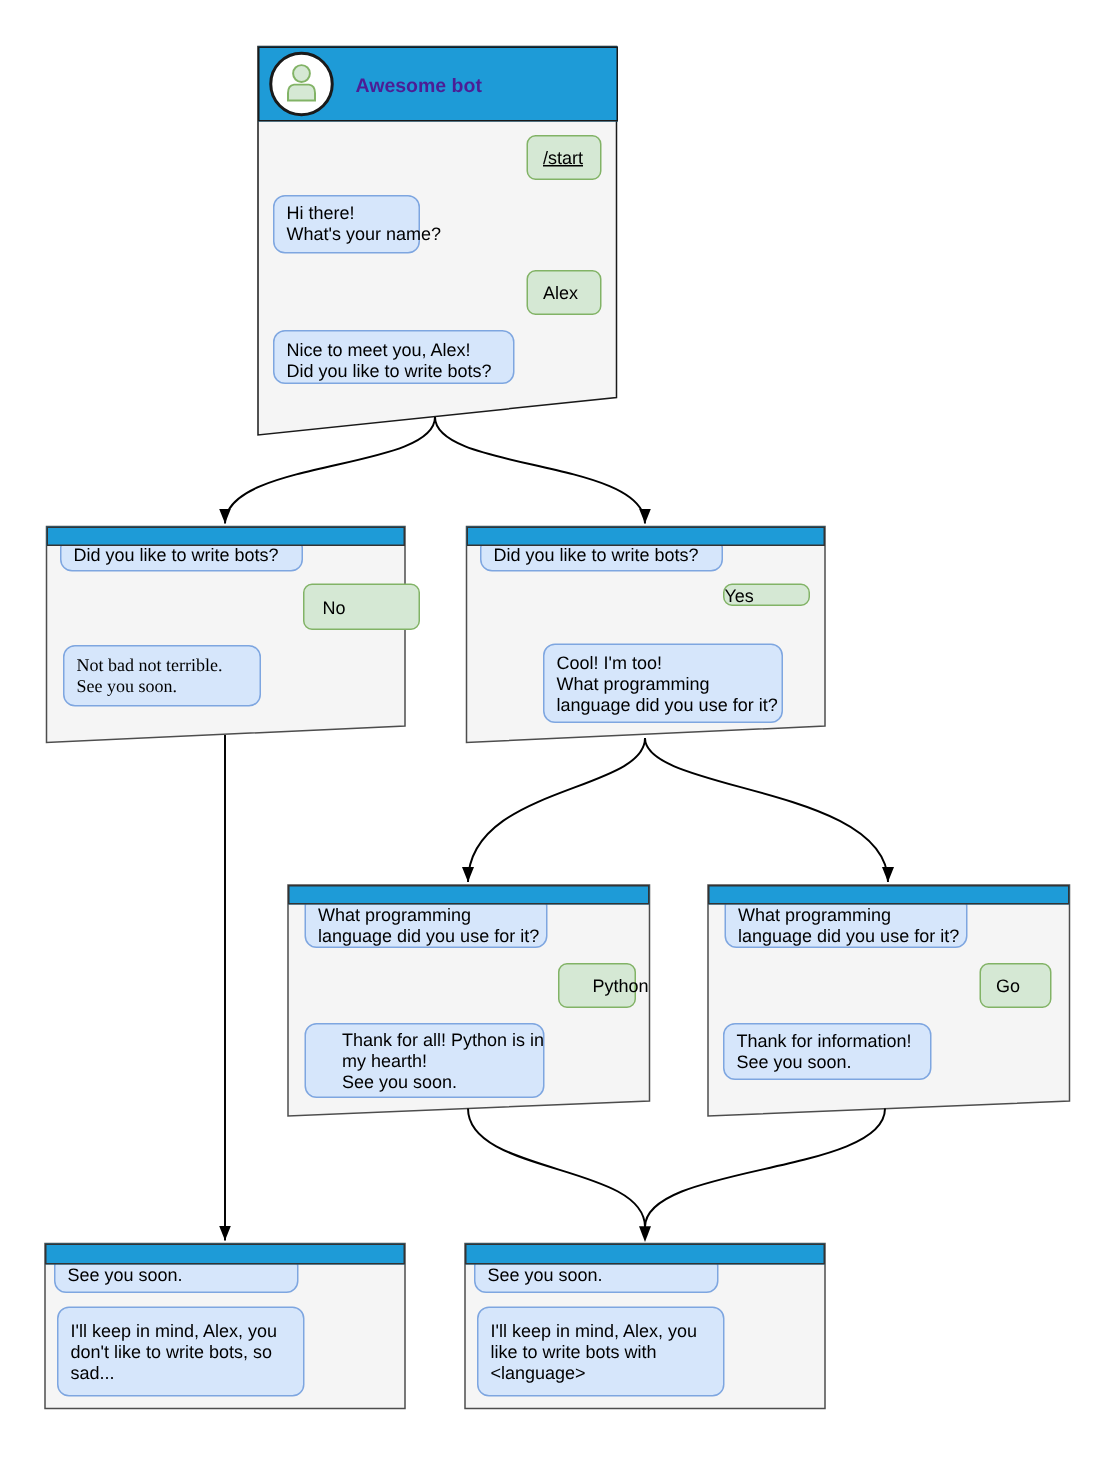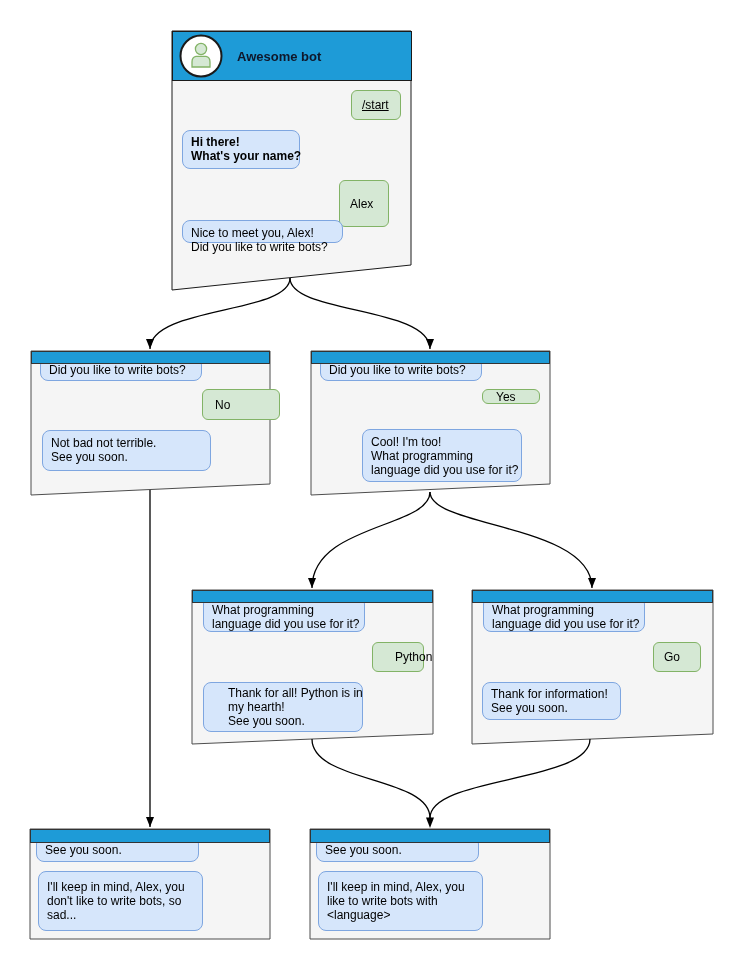--- a/index.html
+++ b/index.html
@@ -28,34 +28,34 @@
     position:absolute;z-index:4;box-sizing:border-box;
     background:#1E9BD7;border:1px solid #333;
   }
   .header{
     position:absolute;z-index:4;box-sizing:border-box;
     left:172px;top:31px;width:240px;height:50px;
     background:#1E9BD7;border:1px solid #1a1a1a;
     display:flex;align-items:center;
   }
   .header .avatar{margin-left:6px;flex:0 0 auto;}
-  .header .title{margin-left:14px;color:#0f172a;font-size:13px;font-weight:bold;}
+  .header .title{margin-left:14px;color:#4c1d95;font-size:13px;font-weight:bold;}
 
   
   .b-start  {left:351px;top:90px; width:50px; height:30px;text-decoration:underline;}
-  .b-hithere{left:182px;top:130px;width:118px;height:39px;padding-top:4px;font-weight:bold;}
-  .b-alex   {left:339px;top:180px;width:50px; height:47px;}
-  .b-nice   {left:182px;top:220px;width:161px;height:23px;}
+  .b-hithere{left:182px;top:130px;width:98px;height:39px;padding-top:4px;}
+  .b-alex   {left:351px;top:180px;width:50px; height:30px;}
+  .b-nice   {left:182px;top:220px;width:161px;height:36px;}
 
   .b-q-no   {left:40px; top:357px;width:162px;height:24px;padding-top:5px;}
   .b-no     {left:202px;top:389px;width:78px; height:31px;padding-left:12px;}
-  .b-notbad {left:42px; top:430px;width:169px;height:41px;}
+  .b-notbad {left:42px; top:430px;width:132px;height:41px;font-family:Liberation Serif, serif;}
 
   .b-q-yes  {left:320px;top:357px;width:162px;height:24px;padding-top:5px;}
-  .b-yes    {left:482px;top:389px;width:58px; height:15px;padding-left:13px;}
+  .b-yes    {left:482px;top:389px;width:58px; height:15px;padding-left:0;}
   .b-cool   {left:322px;top:429px;width:160px;height:53px;margin-left:40px;}
 
   .b-q-py   {left:203px;top:596px;width:162px;height:36px;padding-top:6px;}
   .b-python {left:372px;top:642px;width:52px; height:30px;padding-left:22px;}
   .b-thankpy{left:203px;top:682px;width:160px;height:50px;padding-top:3px;padding-bottom:3px;padding-left:24px;}
 
   .b-q-go   {left:483px;top:596px;width:162px;height:36px;padding-top:6px;}
   .b-go     {left:653px;top:642px;width:48px; height:30px;padding-left:10px;}
   .b-thankgo{left:482px;top:682px;width:139px;height:38px;padding-top:4px;padding-bottom:6px;}
 

